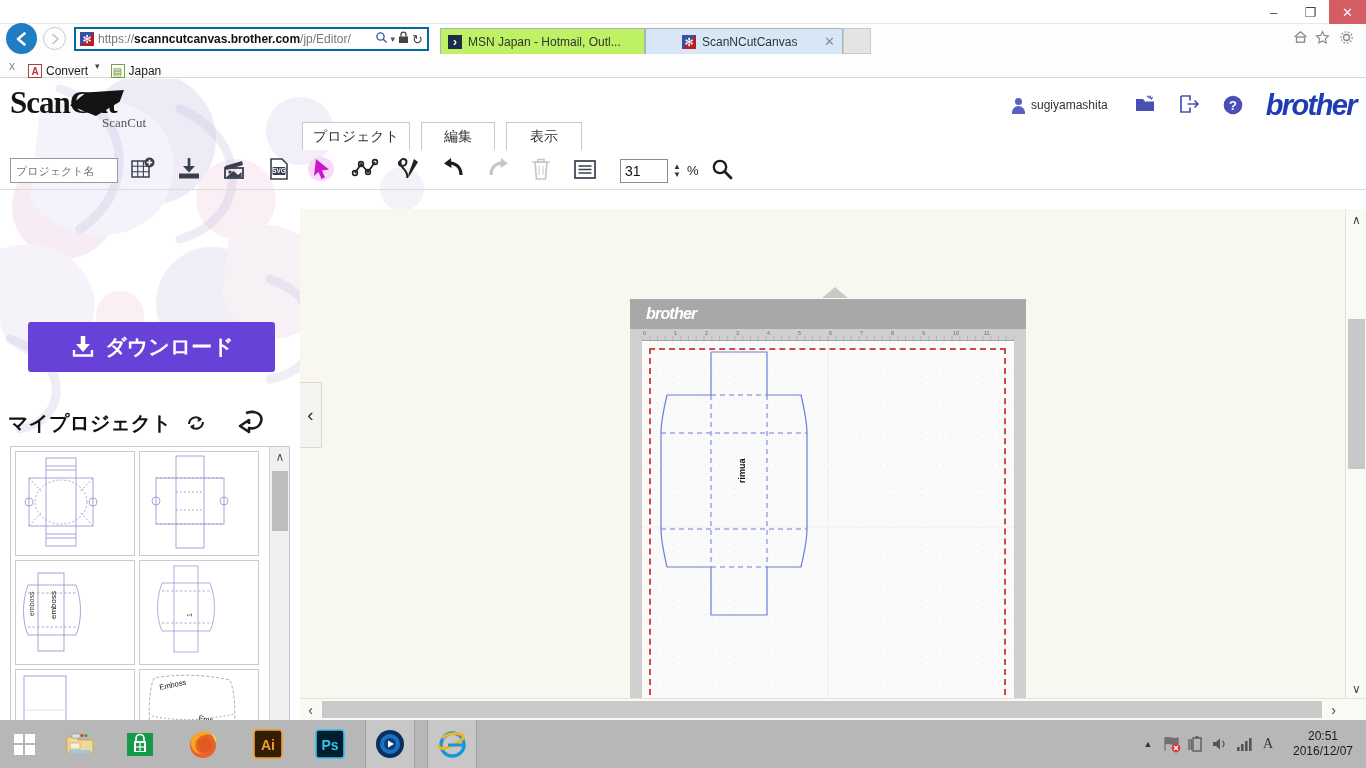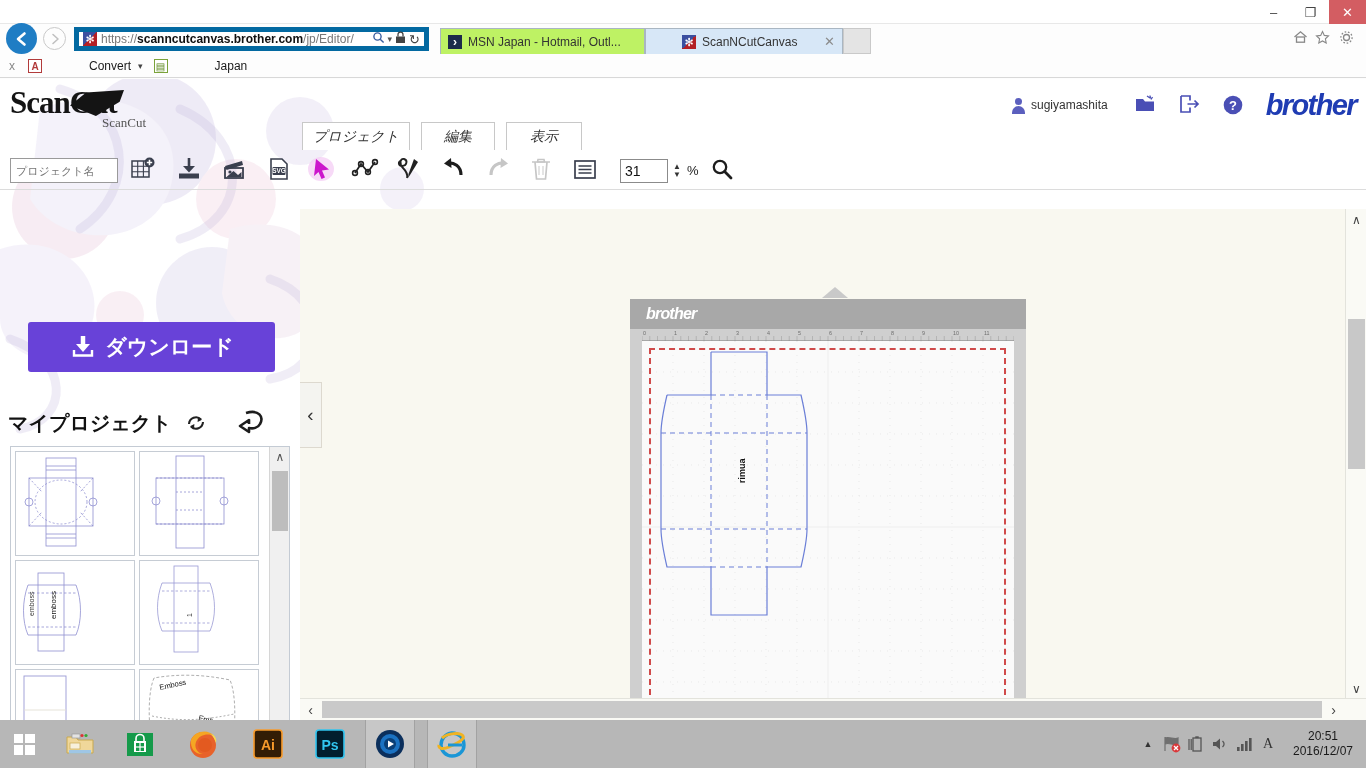--- a/index.html
+++ b/index.html
@@ -34,21 +34,21 @@
     background:#1f7dc4; color:#fff; display:flex; align-items:center; justify-content:center;
     font-size:20px; line-height:1; font-weight:bold;
   }
   #fwd-btn {
     position:absolute; left:43px; top:3px; width:23px; height:23px; border-radius:50%;
     border:1px solid #c9c9c9; color:#c0c0c0; display:flex; align-items:center; justify-content:center;
     font-size:14px; background:#fdfdfd;
   }
   #addressbar {
     position:absolute; left:74px; top:3px; width:355px; height:24px;
-    border:5px solid #0369a1; background:#fff; display:flex; align-items:center; padding:0 4px;
+    border:2px solid #0369a1; background:#fff; display:flex; align-items:center; padding:0 4px;
   }
   #fav-ico { width:14px; height:14px; margin-right:4px; flex:0 0 auto;
     background:linear-gradient(135deg,#3b4fa0 0 50%,#b32025 50% 100%); position:relative;}
   #fav-ico:after { content:"✻"; position:absolute; inset:0; color:#fff; font-size:11px; text-align:center; line-height:14px;}
   #url { flex:1 1 auto; font-size:12px; color:#777; white-space:nowrap; overflow:hidden; }
   #url b { color:#111; font-weight:bold; }
   .addr-ico { flex:0 0 auto; margin-left:3px; color:#555; font-size:12px; }
   #addr-search { color:#3b5fa0; }
   #addr-lock { color:#444; }
   #addr-refresh { color:#444; font-size:13px; }
@@ -69,21 +69,21 @@
   .tab-close { flex:0 0 auto; color:#8b8b8b; font-size:13px; margin-left:4px; }
 
   .cmdico { position:absolute; top:3px; width:20px; height:20px; display:flex; align-items:center; justify-content:center; color:#777; font-size:13px; }
   #cmd-home { right:56px; }
   #cmd-fav  { right:34px; }
   #cmd-gear { right:10px; }
 
   
   #cmdbar { position:absolute; left:0; top:54px; width:1366px; height:24px; background:#fdfdfd; border-bottom:1px solid #d8d8d8; display:flex; align-items:center; }
   #cmd-x { width:24px; text-align:center; color:#888; font-size:12px; }
-  .cmdbtn { display:flex; align-items:center; height:24px; padding:0 4px; font-size:12px; color:#1a1a1a;gap:43px; }
+  .cmdbtn { display:flex; align-items:flex-end; height:24px; padding:0 4px; font-size:12px; color:#1a1a1a; }
   .cmdbtn .mini { width:14px; height:14px; margin-right:4px; position:relative; }
   #ico-convert { background:#fff; border:1px solid #b23b3b; }
   #ico-convert:after { content:"A"; position:absolute; inset:0; color:#b23b3b; font-size:10px; text-align:center; line-height:13px; font-weight:bold;}
   #ico-select { background:#fff; border:1px solid #7aa23a; }
   #ico-select:after { content:"▤"; position:absolute; inset:0; color:#5e8a22; font-size:10px; text-align:center; line-height:13px;}
   .caret { color:#444; font-size:9px; margin:0 7px 0 3px; }
 
   
   #page { position:absolute; left:0; top:79px; width:1366px; height:641px; overflow:hidden; background:#fff; }
 
@@ -94,21 +94,20 @@
   #logo { position:absolute; left:10px; top:8px; width:160px; height:46px; }
   #logo .lg-txt { font-family:"Liberation Serif", serif; font-weight:bold; font-size:31px; color:#141414; letter-spacing:-1px; line-height:32px;}
   #logo .lg-sub { position:absolute; left:92px; top:28px; font-family:"Liberation Serif",serif; font-size:13px; color:#555; }
   #logo .lg-blade { position:absolute; left:60px; top:3px; width:54px; height:26px;
      background:#141414; clip-path:polygon(0% 60%, 30% 10%, 100% 0%, 92% 45%, 48% 100%); }
 
   .navtab {
     position:absolute; top:43px; height:28px; border:1px solid #c8c8c8; background:#ffffff;
     display:flex; align-items:center; justify-content:center; font-size:14px; color:#333;
     border-bottom:none;
-    font-style:italic;
   }
   #navtab0 { left:302px; width:108px; }
   #navtab1 { left:421px; width:74px; }
   #navtab2 { left:506px; width:76px; }
 
   #user-area { position:absolute; right:0; top:8px; height:36px; display:flex; align-items:center; }
   #user-icon { width:15px; height:15px; position:relative; margin-right:5px; }
   #user-icon .hd { position:absolute; left:4px; top:0; width:7px; height:7px; border-radius:50%; background:#5b5fbe;}
   #user-icon .bd { position:absolute; left:1px; top:8px; width:13px; height:8px; border-radius:7px 7px 0 0; background:#5b5fbe;}
   #user-name { font-size:12px; color:#333; margin-right:26px; }

